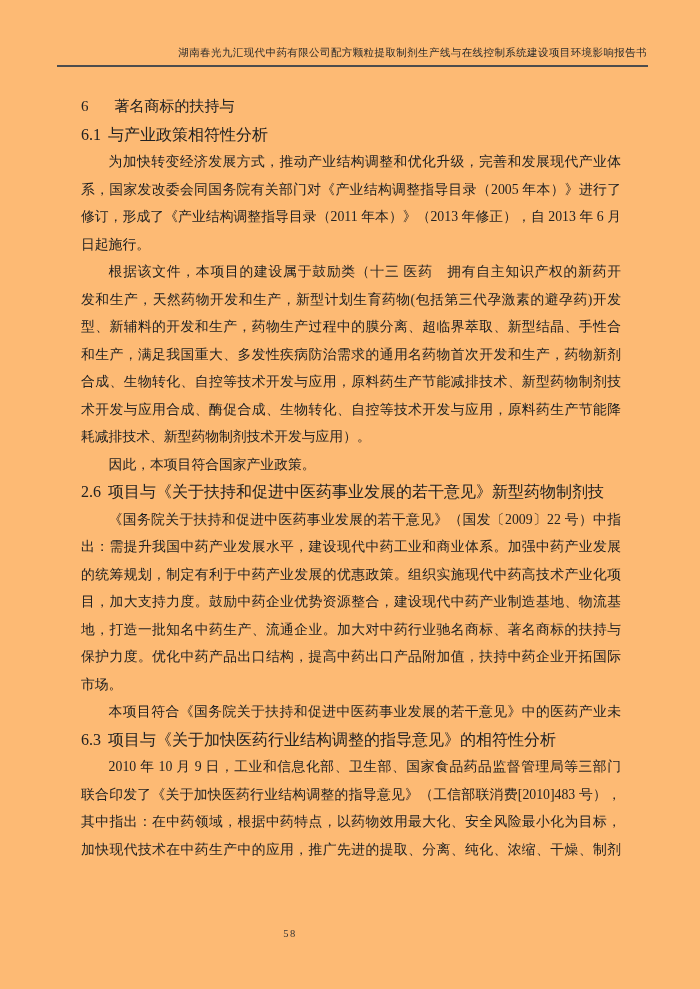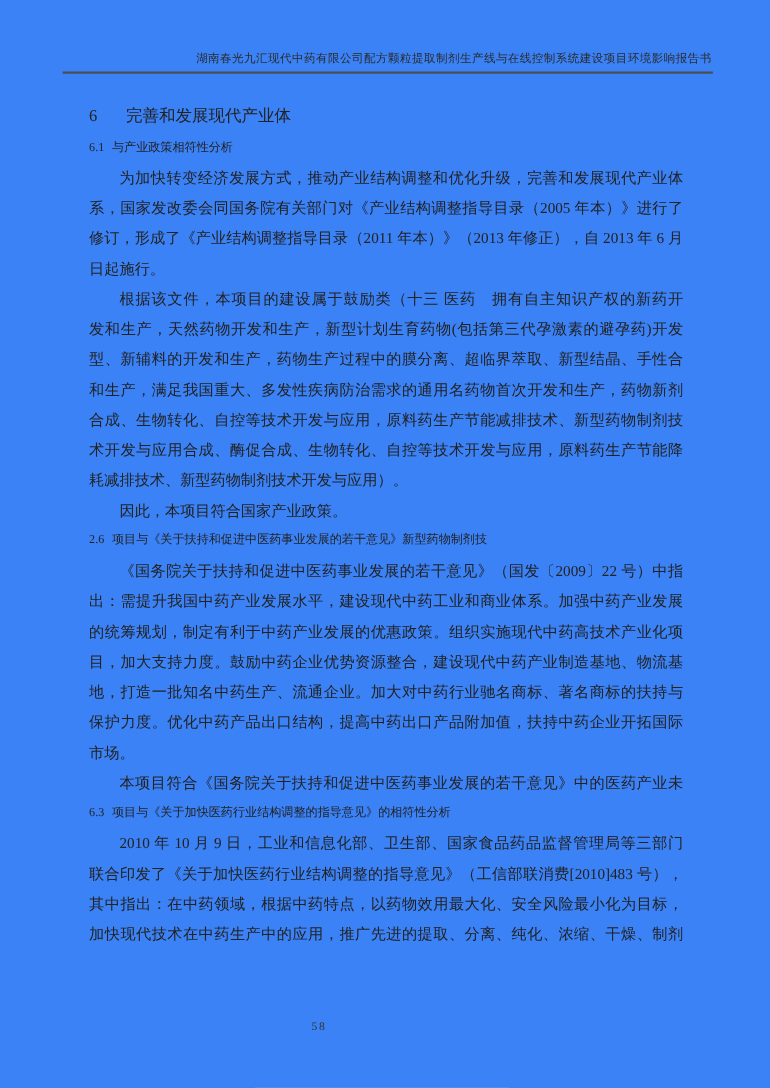--- a/index.html
+++ b/index.html
@@ -1,20 +1,20 @@
 <!DOCTYPE html>
 <html><head>
 <meta charset="utf-8">
 <style>
   html,body { margin:0; padding:0; background:#e8e8e8; }
   .page {
     position:relative;
     width:700px; height:989px;
     margin:0 auto;
-    background:#3b82f6;
+    background:#fdba74;
     font-family:"Liberation Serif", serif;
     color:#222222;
     overflow:hidden;
     text-decoration:underline;
   }
   .running-header {
     position:absolute;
     top:46px; left:57px; width:590px;
     text-align:right;
     font-size:10.5px;
@@ -41,42 +41,42 @@
   }
   .line.jst {
     text-align:justify;
     text-align-last:justify;
   }
   .line.ind { text-indent:2em; }
   .heading { height:27.5px; overflow:hidden; white-space:nowrap; }
   .heading .num { display:inline-block; }
   .h1 { font-size:15px; }
   .h1 .num { margin-right:26px; }
-  .h2 { font-size:11px; }
+  .h2 { font-size:16px; }
   .h2 .num { margin-right:7px; }
   .page-footer {
     position:absolute;
     top:928px; left:0; width:580px;
     text-align:center;
     font-size:10.5px;
     letter-spacing:1.5px;
     color:#333333;
   }
 </style>
 </head>
 <body>
 
 <div class="page">
   <div class="running-header">
     <span>湖南春光九汇现代中药有限公司配方颗粒提取制剂生产线与在线控制系统建设项目环境影响报告书</span>
   </div>
   <div class="header-rule"></div>
 
   <div class="doc-body">
-      <div class="heading h1"><span class="num">6</span><span>完善和发展现代产业体</span></div>
+      <div class="heading h1"><span class="num">6</span><span>著名商标的扶持与</span></div>
       <div class="heading h2"><span class="num">6.1</span><span>与产业政策相符性分析</span></div>
       <div>
         <div class="line jst ind">为加快转变经济发展方式，推动产业结构调整和优化升级，完善和发展现代产业体</div>
         <div class="line jst">系，国家发改委会同国务院有关部门对《产业结构调整指导目录（2005 年本）》进行了</div>
         <div class="line jst">修订，形成了《产业结构调整指导目录（2011 年本）》（2013 年修正），自 2013 年 6 月 1</div>
         <div class="line">日起施行。</div>
       </div>
       <div>
         <div class="line jst ind">根据该文件，本项目的建设属于鼓励类（十三 医药　拥有自主知识产权的新药开</div>
         <div class="line jst">发和生产，天然药物开发和生产，新型计划生育药物(包括第三代孕激素的避孕药)开发</div>

